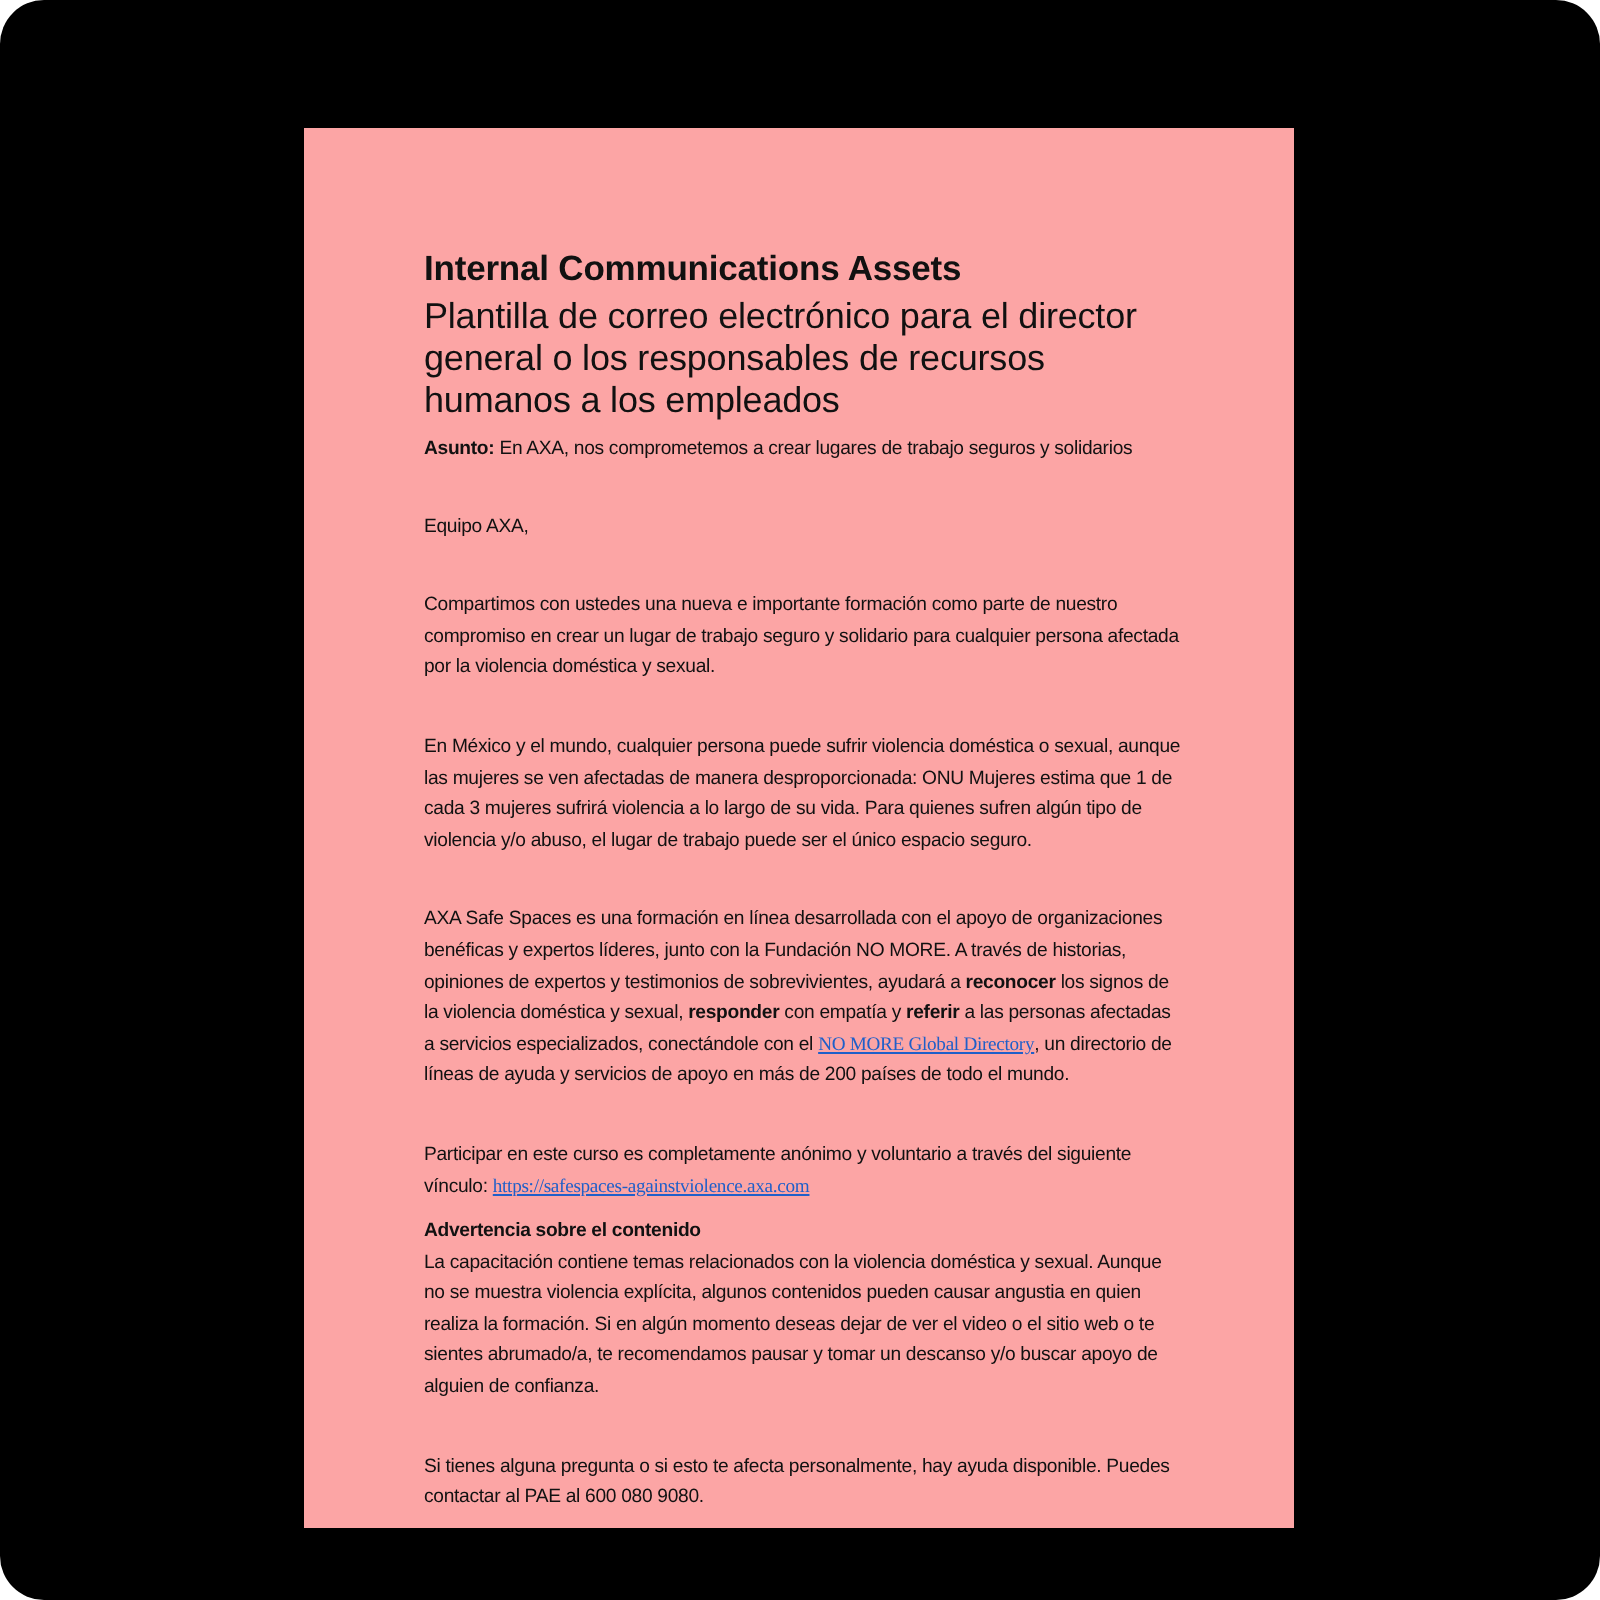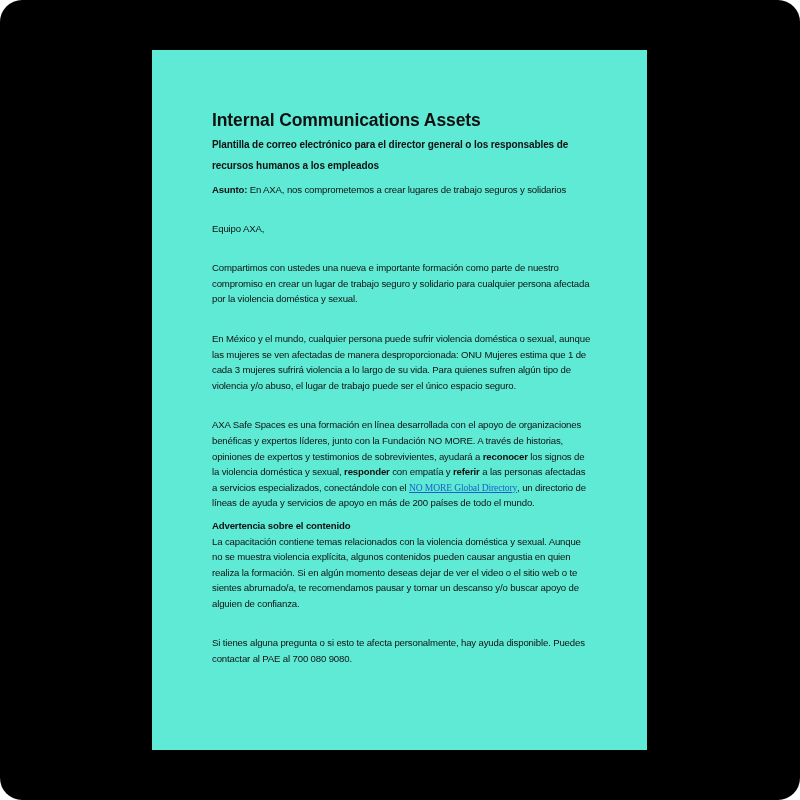--- a/index.html
+++ b/index.html
@@ -13,43 +13,43 @@
     .frame {
       position: absolute;
       left: 0; top: 0;
       width: 800px; height: 800px;
       background: #000000;
       border-radius: 22px;
     }
     .page {
       position: absolute;
       left: 152px;
-      top: 50px;
+      top: 64px;
       width: 495px;
       height: 700px;
-      background: #5eead4;
+      background: #fca5a5;
     }
     .content {
       position: absolute;
       left: 60px;
       top: 58px;
       width: 380px;
       font-family: "Liberation Sans", sans-serif;
       color: #111111;
     }
     .doc-title {
       font-size: 17.5px;
       font-weight: bold;
       margin: 0;
       line-height: 24px;
       letter-spacing: -0.1px;
     }
     .doc-subtitle {
-      font-size: 10px;
-      font-weight: bold;
+      font-size: 18px;
+      font-weight: normal;
       margin: 2px 0 0 0;
       line-height: 21px;
       letter-spacing: -0.1px;
     }
     p {
       margin: 0;
       font-size: 9.6px;
       line-height: 15.6px;
       letter-spacing: -0.15px;
     }
@@ -77,22 +77,23 @@
       <p class="subject"><b>Asunto:</b><span> En AXA, nos comprometemos a crear lugares de trabajo seguros y solidarios</span></p>
 
       <p class="greeting">Equipo AXA,</p>
 
       <p class="para">Compartimos con ustedes una nueva e importante formación como parte de nuestro compromiso en crear un lugar de trabajo seguro y solidario para cualquier persona afectada por la violencia doméstica y sexual.</p>
 
       <p class="para">En México y el mundo, cualquier persona puede sufrir violencia doméstica o sexual, aunque las mujeres se ven afectadas de manera desproporcionada: ONU Mujeres estima que 1 de cada 3 mujeres sufrirá violencia a lo largo de su vida. Para quienes sufren algún tipo de violencia y/o abuso, el lugar de trabajo puede ser el único espacio seguro.</p>
 
       <p class="para"><span>AXA Safe Spaces es una formación en línea desarrollada con el apoyo de organizaciones benéficas y expertos líderes, junto con la Fundación NO MORE. A través de historias, opiniones de expertos y testimonios de sobrevivientes, ayudará a </span><b>reconocer</b><span> los signos de la violencia doméstica y sexual, </span><b>responder</b><span> con empatía y </span><b>referir</b><span> a las personas afectadas a servicios especializados, conectándole con el </span><a>NO MORE Global Directory</a><span>, un directorio de líneas de ayuda y servicios de apoyo en más de 200 países de todo el mundo.</span></p>
 
+      <p class="para"><span>Participar en este curso es completamente anónimo y voluntario a través del siguiente vínculo: </span><a>https://safespaces-againstviolence.axa.com</a></p>
 
       <p class="warning-head">Advertencia sobre el contenido</p>
       <p>La capacitación contiene temas relacionados con la violencia doméstica y sexual. Aunque no se muestra violencia explícita, algunos contenidos pueden causar angustia en quien realiza la formación. Si en algún momento deseas dejar de ver el video o el sitio web o te sientes abrumado/a, te recomendamos pausar y tomar un descanso y/o buscar apoyo de alguien de confianza.</p>
 
-      <p class="para">Si tienes alguna pregunta o si esto te afecta personalmente, hay ayuda disponible. Puedes contactar al PAE al 700 080 9080.</p>
+      <p class="para">Si tienes alguna pregunta o si esto te afecta personalmente, hay ayuda disponible. Puedes contactar al PAE al 600 080 9080.</p>
 
 
     </div>
   </div>
 </div>
 
 </body></html>

